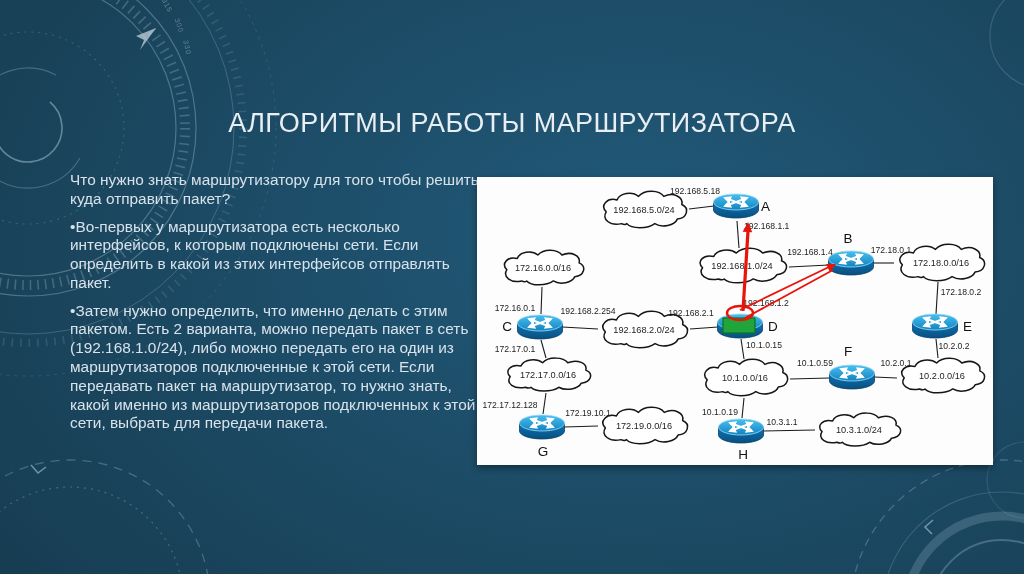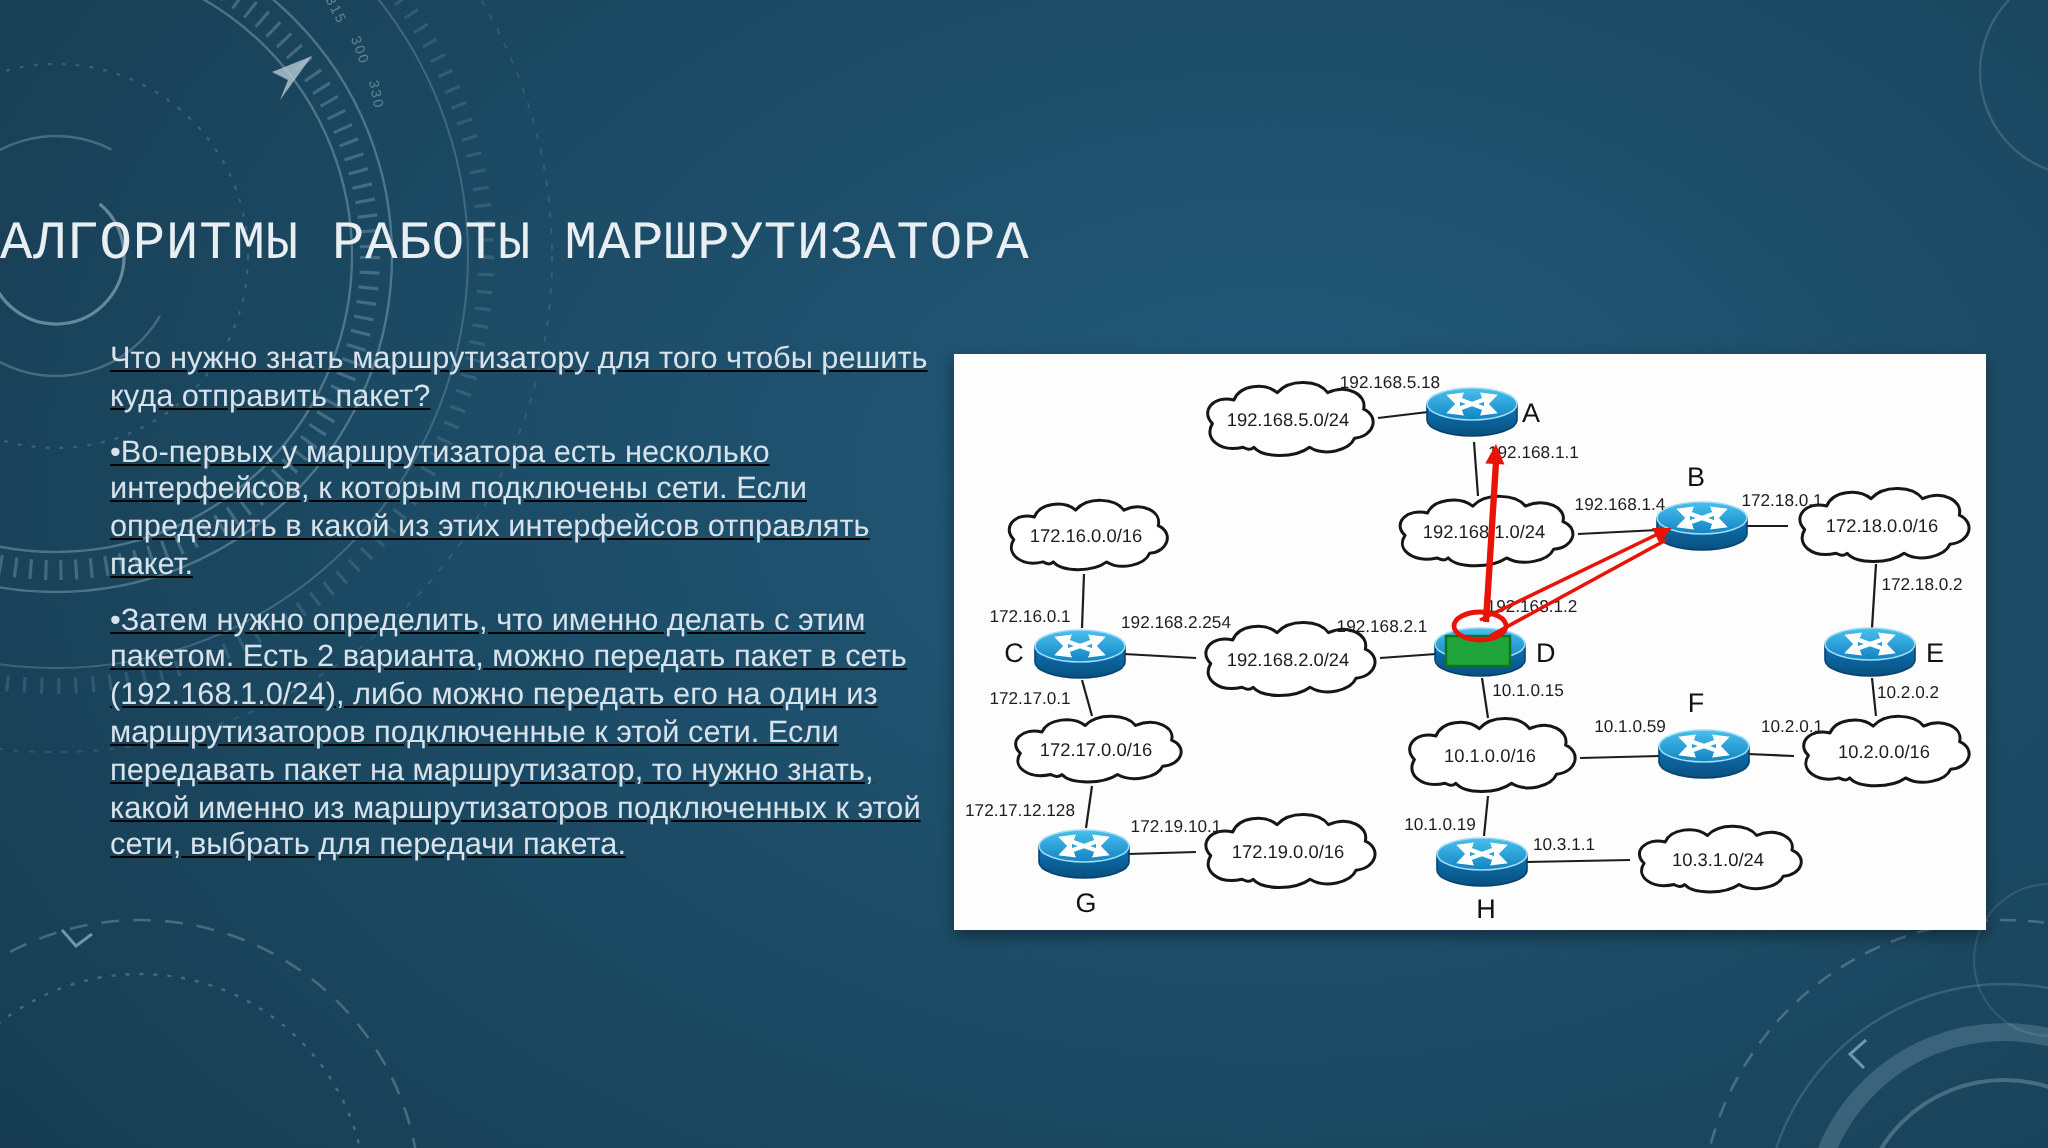--- a/index.html
+++ b/index.html
@@ -4,24 +4,24 @@
 <style>
   html,body{margin:0;padding:0;background:#0b2230;}
   .slide{
     position:relative;width:1024px;height:574px;overflow:hidden;
     font-family:"Liberation Sans",sans-serif;
     background:radial-gradient(115% 140% at 62% 42%, #215a7a 0%, #1a455d 48%, #112e3f 100%);
   }
   .decor-svg{position:absolute;inset:0;width:1024px;height:574px;pointer-events:none;}
   .dial-num{position:absolute;font-size:7px;color:#cfe0ec;opacity:.38;letter-spacing:1px;}
   .slide-title{
-    position:absolute;top:108px;left:0;width:100%;
-    font-size:27px;font-weight:400;letter-spacing:.4px;color:#e9eef2;font-family:Liberation Mono, monospace;
+    position:absolute;top:108px;left:0;width:100%;text-align:center;
+    font-size:27px;font-weight:400;letter-spacing:.4px;color:#e9eef2;
   }
-  .body-text{position:absolute;left:55px;top:171px;width:409px;text-decoration:underline;}
+  .body-text{position:absolute;left:70px;top:171px;width:409px;}
   .body-text p{margin:0 0 9px 0;font-size:15.4px;line-height:1.22;color:#d8e2ea;}
   .diagram-panel{
     position:absolute;left:477px;top:177px;width:516px;height:288px;
     background:#fdfdfd;box-shadow:0 3px 7px rgba(0,0,0,.38);
   }
   .diagram-panel svg{display:block;}
 </style>
 </head>
 <body>
 

